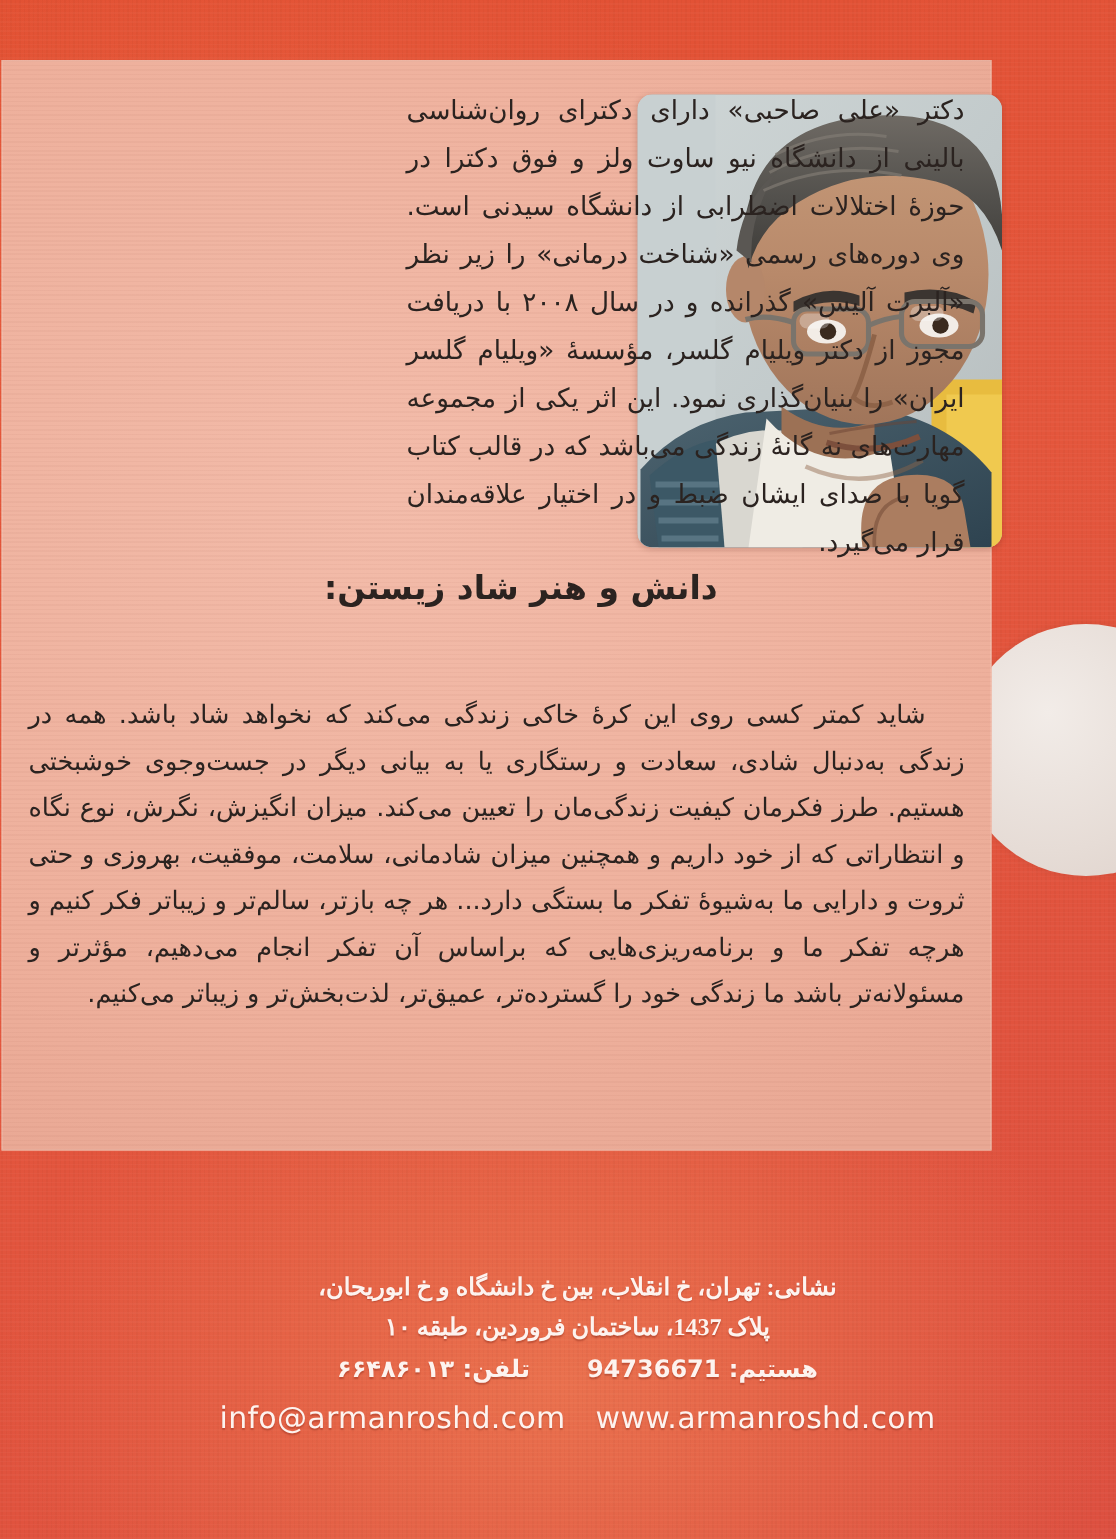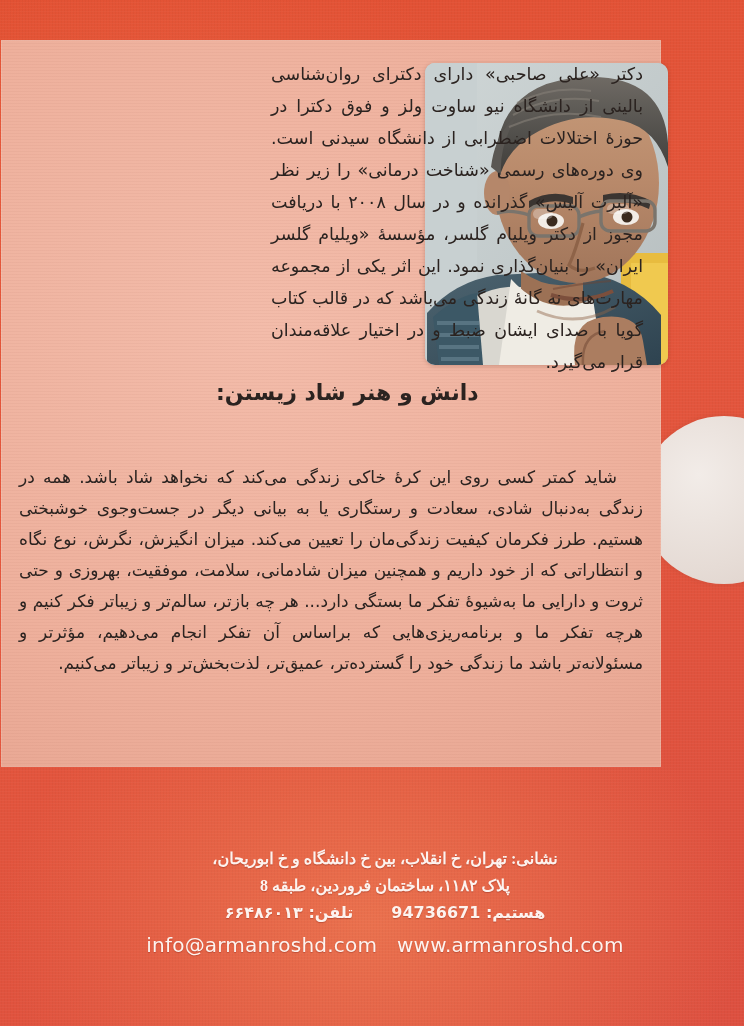--- a/index.html
+++ b/index.html
@@ -308,21 +308,21 @@
     </div>
 
     <div class="body-text">
       <p>شاید کمتر کسی روی این کرهٔ خاکی زندگی می‌کند که نخواهد شاد باشد. همه در زندگی به‌دنبال شادی، سعادت و رستگاری یا به بیانی دیگر در جست‌وجوی خوشبختی هستیم. طرز فکرمان کیفیت زندگی‌مان را تعیین می‌کند. میزان انگیزش، نگرش، نوع نگاه و انتظاراتی که از خود داریم و همچنین میزان شادمانی، سلامت، موفقیت، بهروزی و حتی ثروت و دارایی ما به‌شیوهٔ تفکر ما بستگی دارد... هر چه بازتر، سالم‌تر و زیباتر فکر کنیم و هرچه تفکر ما و برنامه‌ریزی‌هایی که براساس آن تفکر انجام می‌دهیم، مؤثرتر و مسئولانه‌تر باشد ما زندگی خود را گسترده‌تر، عمیق‌تر، لذت‌بخش‌تر و زیباتر می‌کنیم.</p>
     </div>
   </div>
 
   <div class="footer">
     <div class="footer-text">
       <span class="footer-line">نشانی: تهران، خ انقلاب، بین خ دانشگاه و خ ابوریحان،</span>
-      <span class="footer-line">پلاک ۱۱۸۲، ساختمان فروردین، طبقه 8</span>
+      <span class="footer-line">پلاک 1437، ساختمان فروردین، طبقه ۱۰</span>
       <span class="footer-phones">
         <span>
           <span>هستیم:</span>
           <span>94736671</span>
         </span>
         <span>
           <span>تلفن:</span>
           <span>۶۶۴۸۶۰۱۳</span>
         </span>
       </span>

